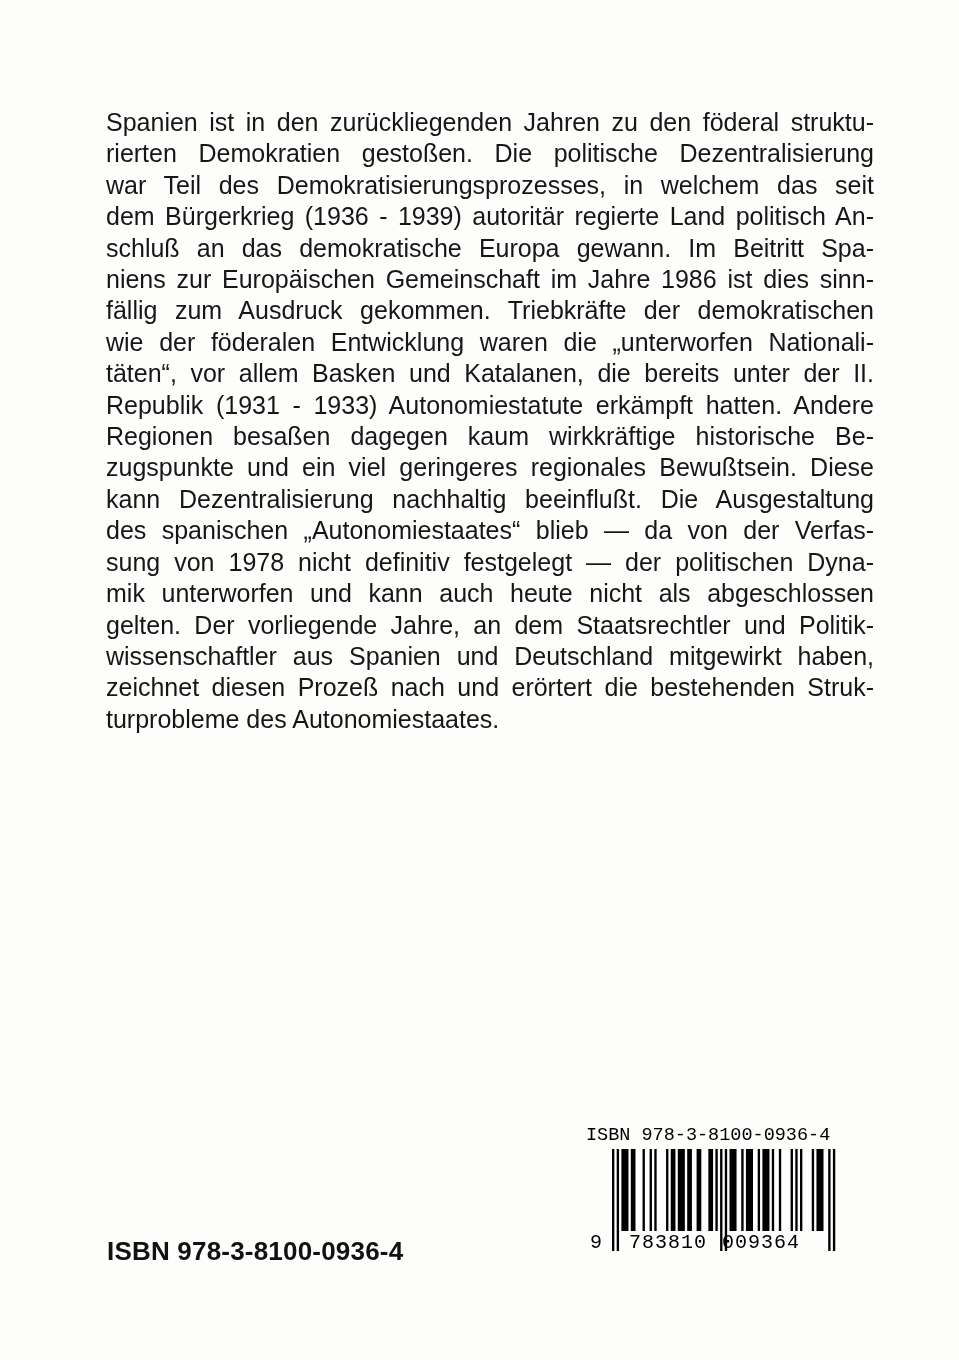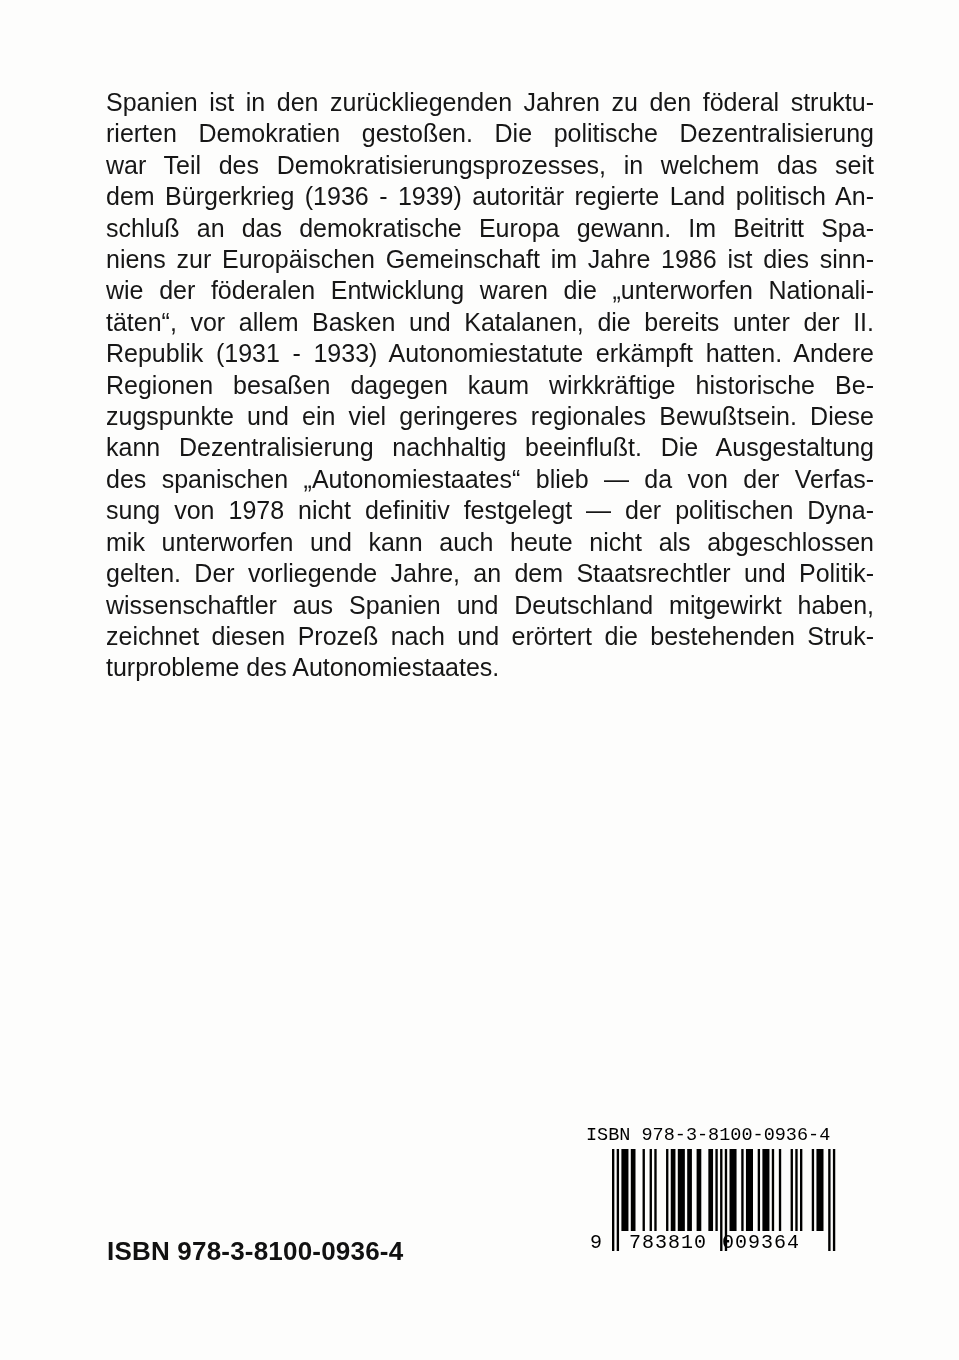--- a/index.html
+++ b/index.html
@@ -7,21 +7,21 @@
   body { background: #e9e9e7; font-family: "Liberation Sans", sans-serif; }
   .page {
     position: relative;
     width: 959px; height: 1360px;
     background: #fdfdfc;
     color: #161616;
     overflow: hidden;
   }
   .blurb {
     position: absolute;
-    left: 106px; top: 87px; width: 768px;
+    left: 106px; top: 107px; width: 768px;
     font-size: 25px;
     line-height: 31.4px;
     color: #161616;
   }
   .blurb .line {
     text-align: justify;
     text-align-last: justify;
     white-space: normal;
   }
   .blurb .line.last { text-align-last: left; }
@@ -72,20 +72,21 @@
 
 <div class="page">
 
   <div class="blurb">
     <div class="line">Spanien ist in den zurückliegenden Jahren zu den föderal struktu-</div>
     <div class="line">rierten Demokratien gestoßen. Die politische Dezentralisierung</div>
     <div class="line">war Teil des Demokratisierungsprozesses, in welchem das seit</div>
     <div class="line">dem Bürgerkrieg (1936 - 1939) autoritär regierte Land politisch An-</div>
     <div class="line">schluß an das demokratische Europa gewann. Im Beitritt Spa-</div>
     <div class="line">niens zur Europäischen Gemeinschaft im Jahre 1986 ist dies sinn-</div>
+    <div class="line">fällig zum Ausdruck gekommen. Triebkräfte der demokratischen</div>
     <div class="line">wie der föderalen Entwicklung waren die „unterworfen Nationali-</div>
     <div class="line">täten“, vor allem Basken und Katalanen, die bereits unter der II.</div>
     <div class="line">Republik (1931 - 1933) Autonomiestatute erkämpft hatten. Andere</div>
     <div class="line">Regionen besaßen dagegen kaum wirkkräftige historische Be-</div>
     <div class="line">zugspunkte und ein viel geringeres regionales Bewußtsein. Diese</div>
     <div class="line">kann Dezentralisierung nachhaltig beeinflußt. Die Ausgestaltung</div>
     <div class="line">des spanischen „Autonomiestaates“ blieb — da von der Verfas-</div>
     <div class="line">sung von 1978 nicht definitiv festgelegt — der politischen Dyna-</div>
     <div class="line">mik unterworfen und kann auch heute nicht als abgeschlossen</div>
     <div class="line">gelten. Der vorliegende Jahre, an dem Staatsrechtler und Politik-</div>

